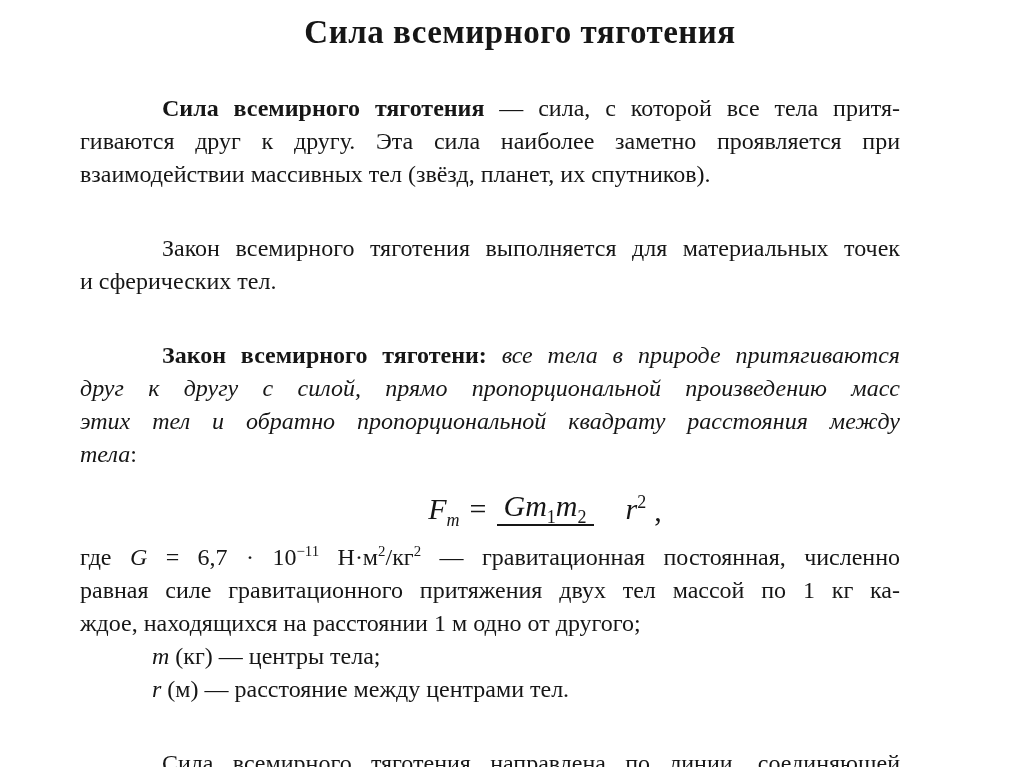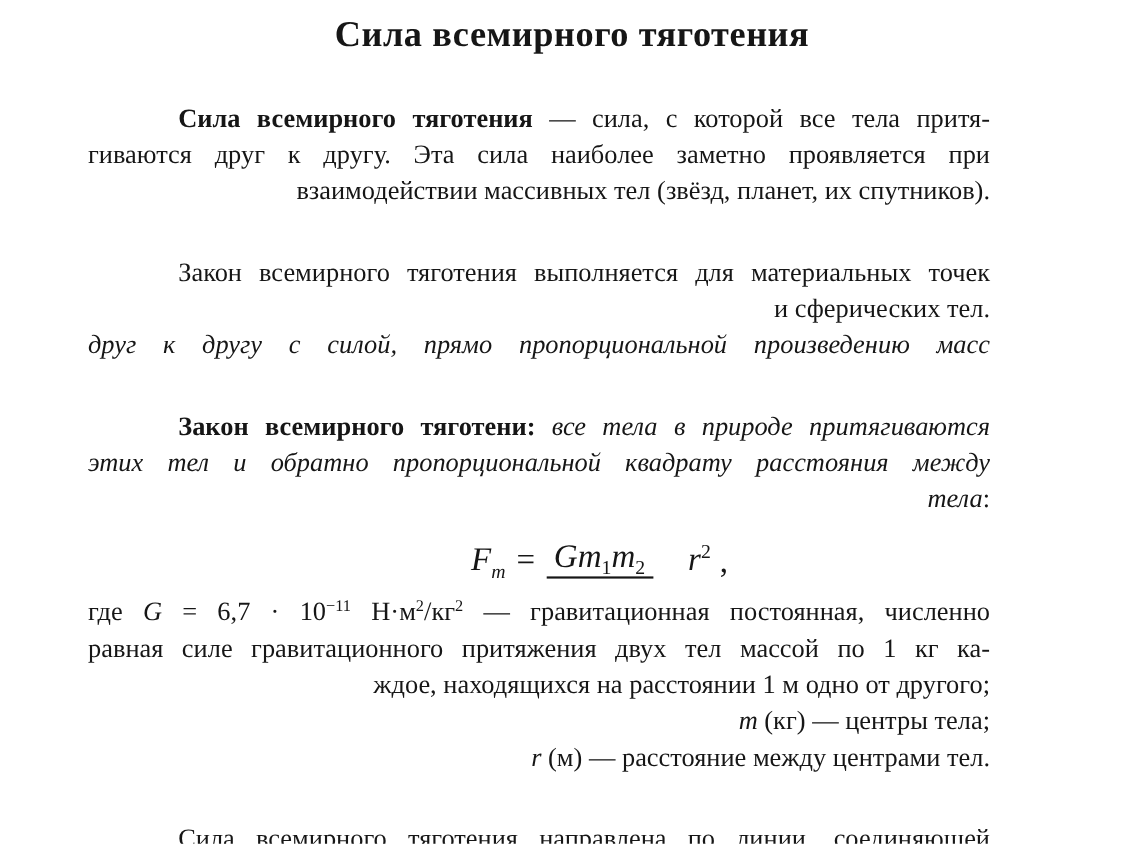--- a/index.html
+++ b/index.html
@@ -8,21 +8,21 @@
     background:#ffffff;color:#161616;
     font-family:"Liberation Serif","DejaVu Serif",serif;
   }
   .page{width:1024px;height:749px;box-sizing:border-box;padding:14px 124px 0 80px;}
   .title{
     font-size:33px;font-weight:bold;text-align:center;
     margin:0 0 27px 0;transform:translateX(30px);
     letter-spacing:0.5px;
   }
   .textblock{font-size:24px;line-height:33px;}
-  .line{white-space:nowrap;text-align:right;}
+  .line{white-space:nowrap;text-align:left;}
   .just{white-space:normal;text-align:justify;text-align-last:justify;}
   .ind{text-indent:82px;margin-top:41px;}
   .ind2{text-indent:72px;}
   .seg-b{font-weight:bold;}
   .seg-i{font-style:italic;}
   .seg-sup{vertical-align:super;font-size:0.62em;line-height:0;}
   
   .formula{
     display:flex;align-items:center;justify-content:center;
     height:62px;margin:6px 0 2px 0;transform:translateX(55px);
@@ -51,22 +51,22 @@
   <h1 class="title">Сила всемирного тяготения</h1>
 
   <div class="textblock">
 
     <div>
         <div class="line just ind"><span class="seg-b">Сила всемирного тяготения</span><span class="seg-n"> — сила, с которой все тела притя-</span></div>
         <div class="line just"><span class="seg-n">гиваются друг к другу. Эта сила наиболее заметно проявляется при</span></div>
         <div class="line"><span class="seg-n">взаимодействии массивных тел (звёзд, планет, их спутников).</span></div>
         <div class="line just ind"><span class="seg-n">Закон всемирного тяготения выполняется для материальных точек</span></div>
         <div class="line"><span class="seg-n">и сферических тел.</span></div>
+        <div class="line just ind"><span class="seg-b">Закон всемирного тяготени:</span><span class="seg-i"> все тела в природе притягиваются</span></div>
         <div class="line just"><span class="seg-i">друг к другу с силой, прямо пропорциональной произведению масс</span></div>
-        <div class="line just ind"><span class="seg-b">Закон всемирного тяготени:</span><span class="seg-i"> все тела в природе притягиваются</span></div>
         <div class="line just"><span class="seg-i">этих тел и обратно пропорциональной квадрату расстояния между</span></div>
         <div class="line"><span class="seg-i">тела</span><span class="seg-n">:</span></div>
       </div>
 
     <div class="formula">
       <span><span>F</span><sub class="seg-i">m</sub></span>
       <span class="f-eq">=</span>
       <span class="frac">
         <span class="num"><span>G</span><span>m</span><sub class="up">1</sub><span>m</span><sub class="up">2</sub></span>
         <span class="den"><span>r</span><sup class="up">2</sup></span>

